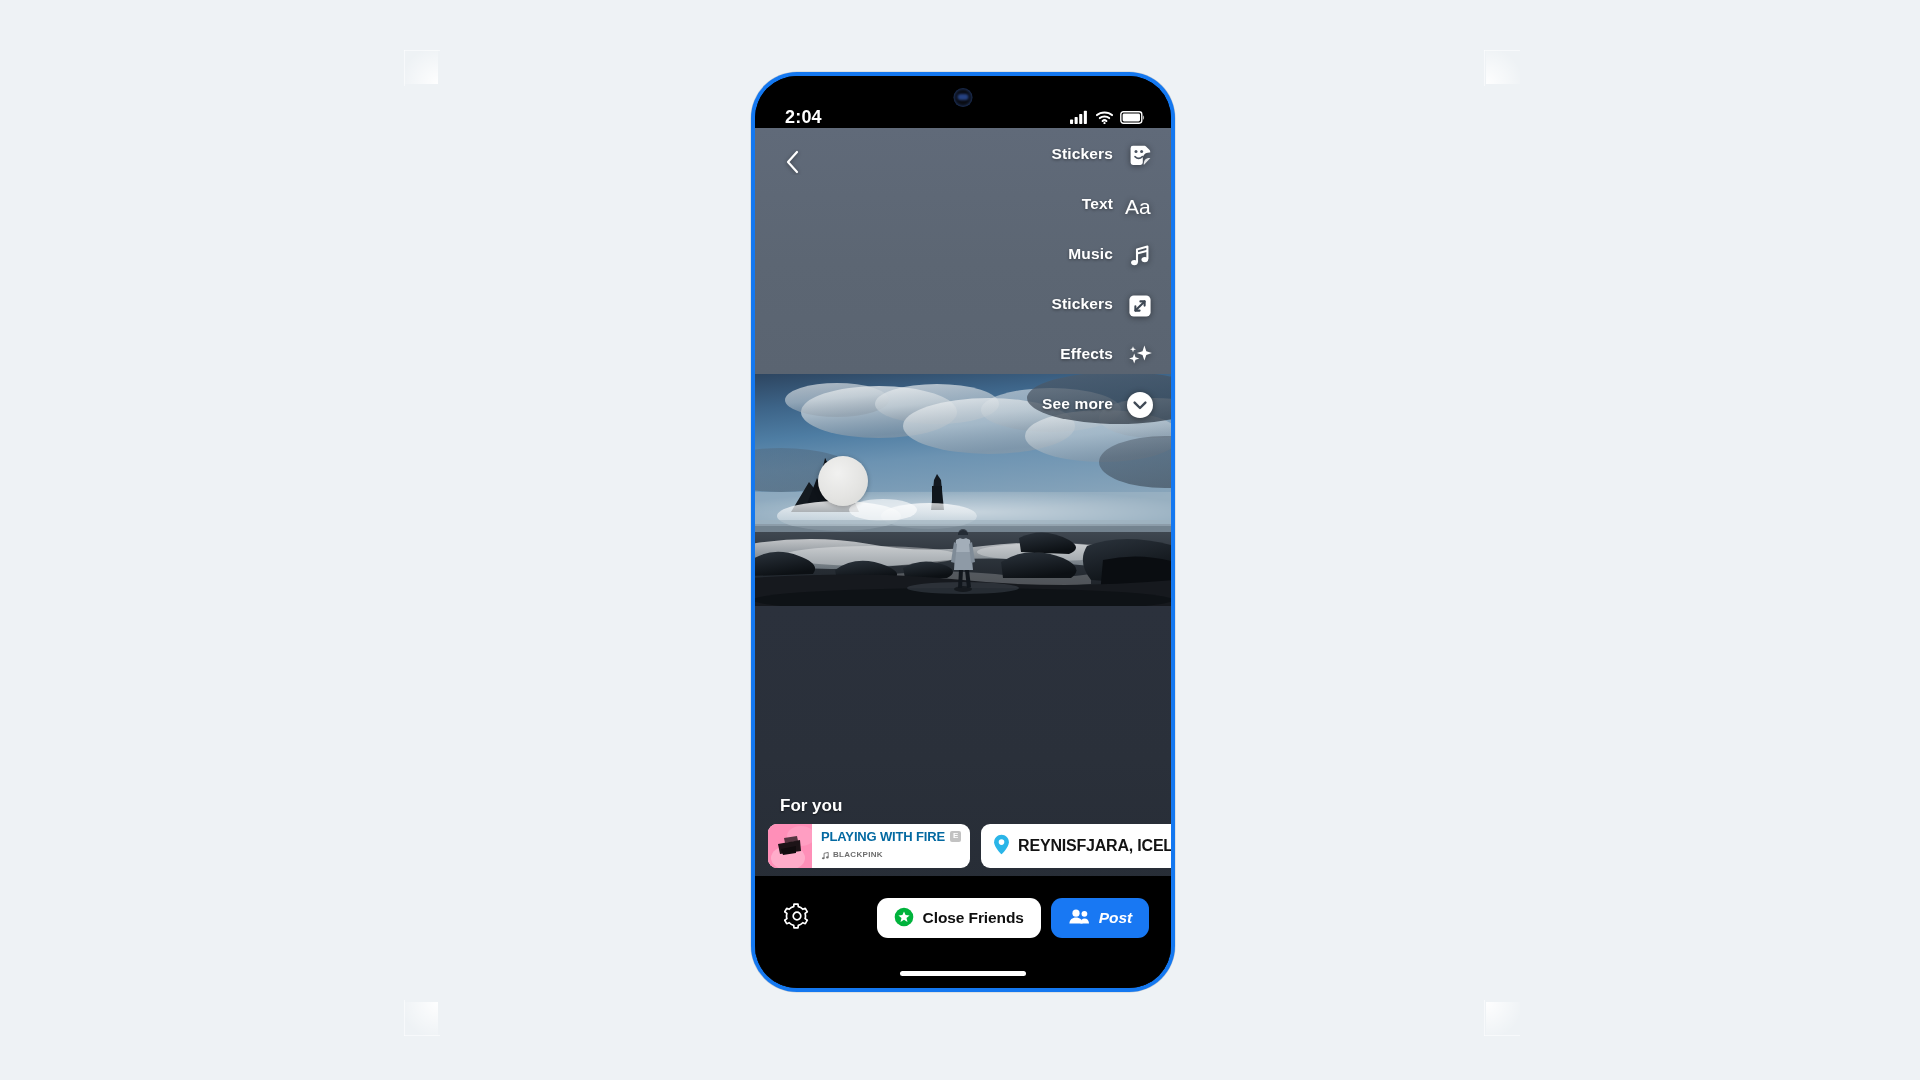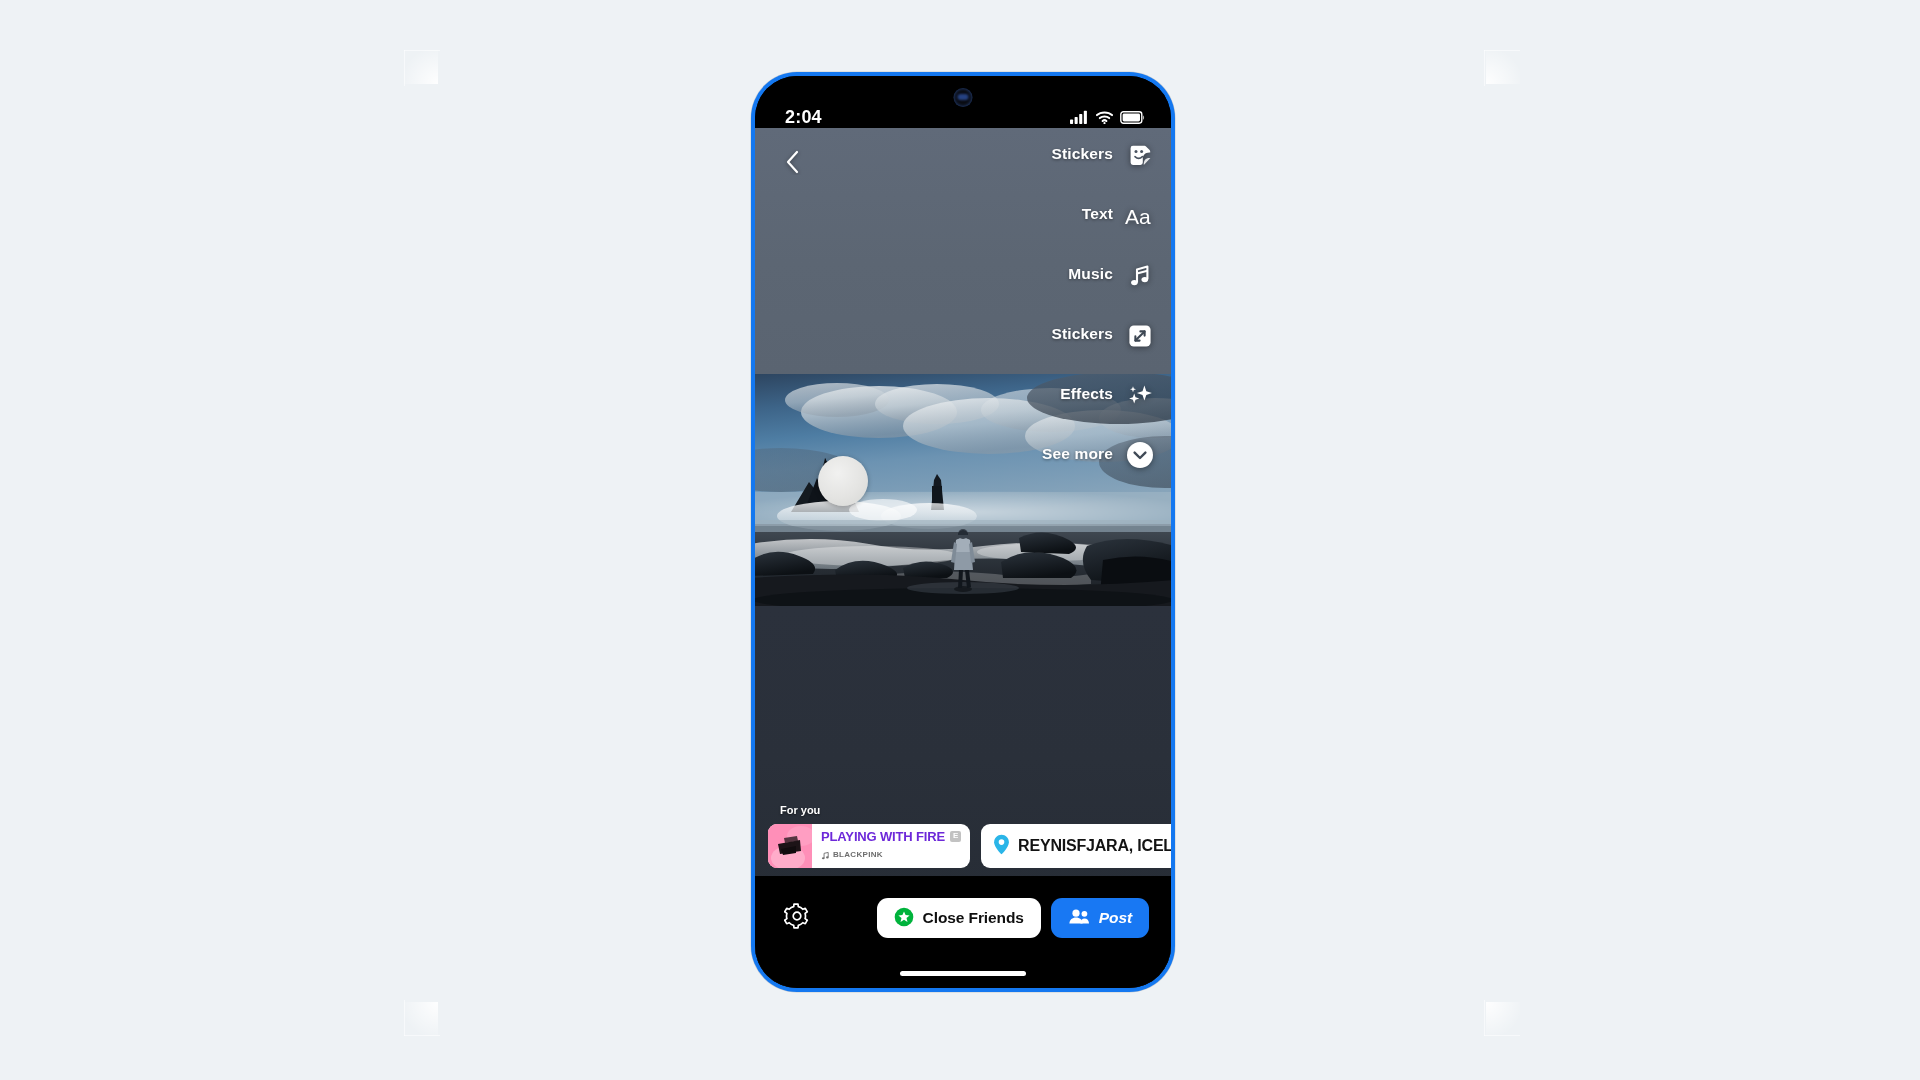--- a/index.html
+++ b/index.html
@@ -158,21 +158,21 @@
   }
 
   
   #tool-menu {
     position: absolute;
     right: 16px;
     top: 8px;
     z-index: 25;
     display: flex;
     flex-direction: column;
-    gap: 24px;
+    gap: 14px;
   }
   .tool-row {
     display: flex;
     align-items: center;
     justify-content: flex-end;
     gap: 12px;
     height: 36px;
     cursor: pointer;
   }
   .tool-label {
@@ -209,21 +209,21 @@
 
   
   #foryou-section {
     position: absolute;
     left: 0; right: 0;
     bottom: 120px;
     z-index: 26;
   }
   #foryou-label {
     color: #fff;
-    font-size: 11px;
+    font-size: 17px;
     font-weight: bold;
     margin-left: 13px;
     margin-bottom: 8px;
     text-shadow: 0 1px 2px rgba(0,0,0,0.5);
     padding-left: 12px;
   }
   #sticker-row {
     display: flex;
     gap: 11px;
     padding-left: 13px;
@@ -256,21 +256,21 @@
     justify-content: center;
     padding: 0 9px 0 9px;
     min-width: 0;
   }
   #music-title-row {
     display: flex;
     align-items: center;
     gap: 5px;
   }
   #music-title {
-    color: #6d28d9;
+    color: #0369a1;
     font-size: 13px;
     font-weight: bold;
     letter-spacing: -0.15px;
     white-space: nowrap;
   }
   #explicit-badge {
     width: 11px;
     height: 11px;
     border-radius: 2px;
     background: #c2c2c2;

